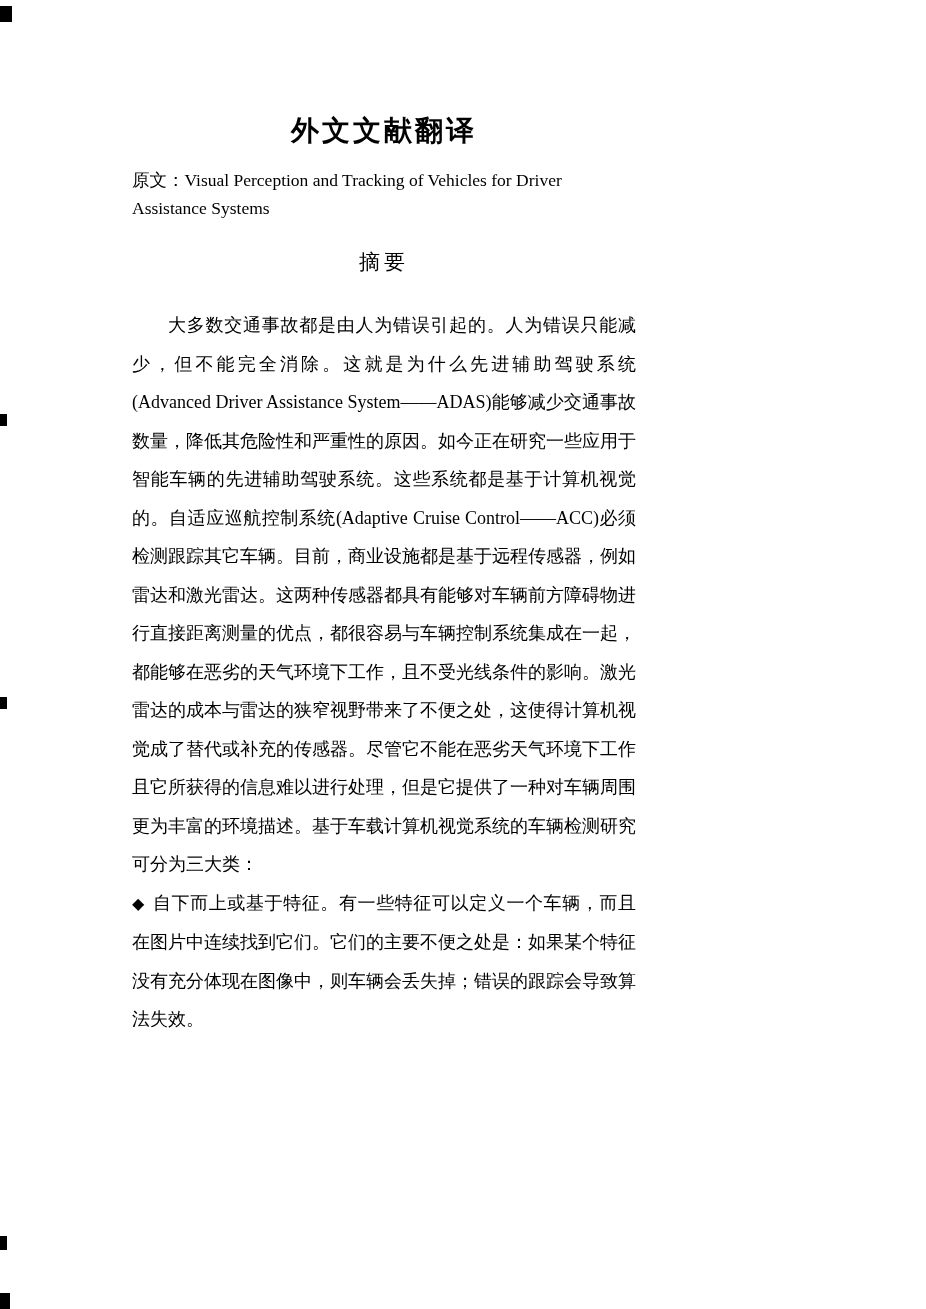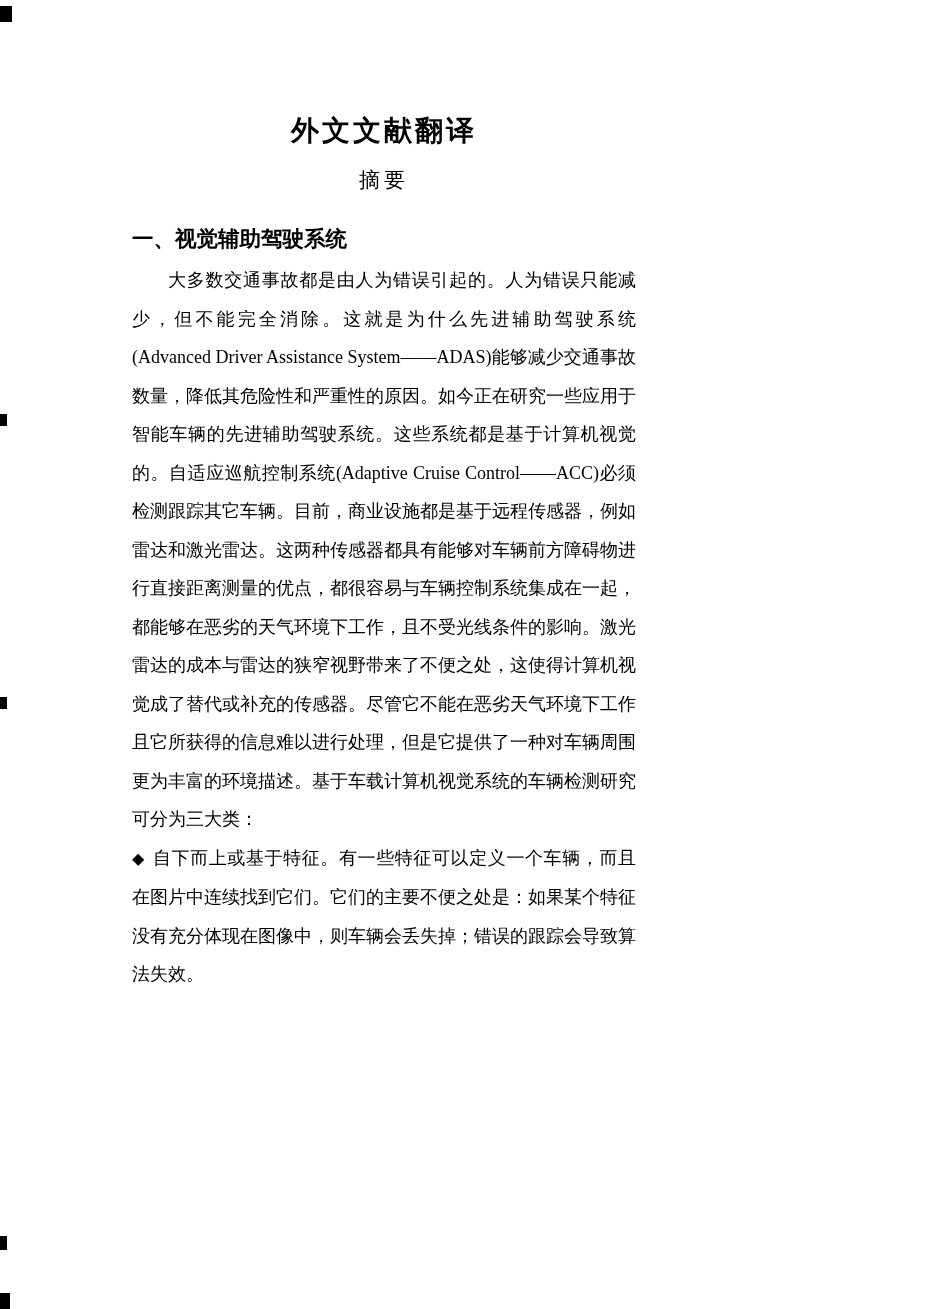--- a/index.html
+++ b/index.html
@@ -97,26 +97,28 @@
 <div class="page">
 
   <div class="edge-mark m1"></div>
   <div class="edge-mark m2"></div>
   <div class="edge-mark m3"></div>
   <div class="edge-mark m4"></div>
   <div class="edge-mark m5"></div>
 
   <h1 class="doc-title">外文文献翻译</h1>
 
+  <p class="source-line">
+    <span>原文：</span><span class="en">Visual Perception and Tracking of Vehicles for Driver Assistance Systems</span>
+  </p>
 
 
   <h3 class="abstract-heading">摘要</h3>
 
 
-  <h3 class="section-heading">一、视觉辅助驾驶系统</h3>
 
   <p class="body-para indent">大多数交通事故都是由人为错误引起的。人为错误只能减少，但不能完全消除。这就是为什么先进辅助驾驶系统(Advanced Driver Assistance System——ADAS)能够减少交通事故数量，降低其危险性和严重性的原因。如今正在研究一些应用于智能车辆的先进辅助驾驶系统。这些系统都是基于计算机视觉的。自适应巡航控制系统(Adaptive Cruise Control——ACC)必须检测跟踪其它车辆。目前，商业设施都是基于远程传感器，例如雷达和激光雷达。这两种传感器都具有能够对车辆前方障碍物进行直接距离测量的优点，都很容易与车辆控制系统集成在一起，都能够在恶劣的天气环境下工作，且不受光线条件的影响。激光雷达的成本与雷达的狭窄视野带来了不便之处，这使得计算机视觉成了替代或补充的传感器。尽管它不能在恶劣天气环境下工作且它所获得的信息难以进行处理，但是它提供了一种对车辆周围更为丰富的环境描述。基于车载计算机视觉系统的车辆检测研究可分为三大类：</p>
 
   <p class="bullet-para">
     <span class="bullet-marker">◆</span><span>自下而上或基于特征。有一些特征可以定义一个车辆，而且在图片中连续找到它们。它们的主要不便之处是：如果某个特征没有充分体现在图像中，则车辆会丢失掉；错误的跟踪会导致算法失效。</span>
   </p>
 
 </div>
 
 </body></html>

